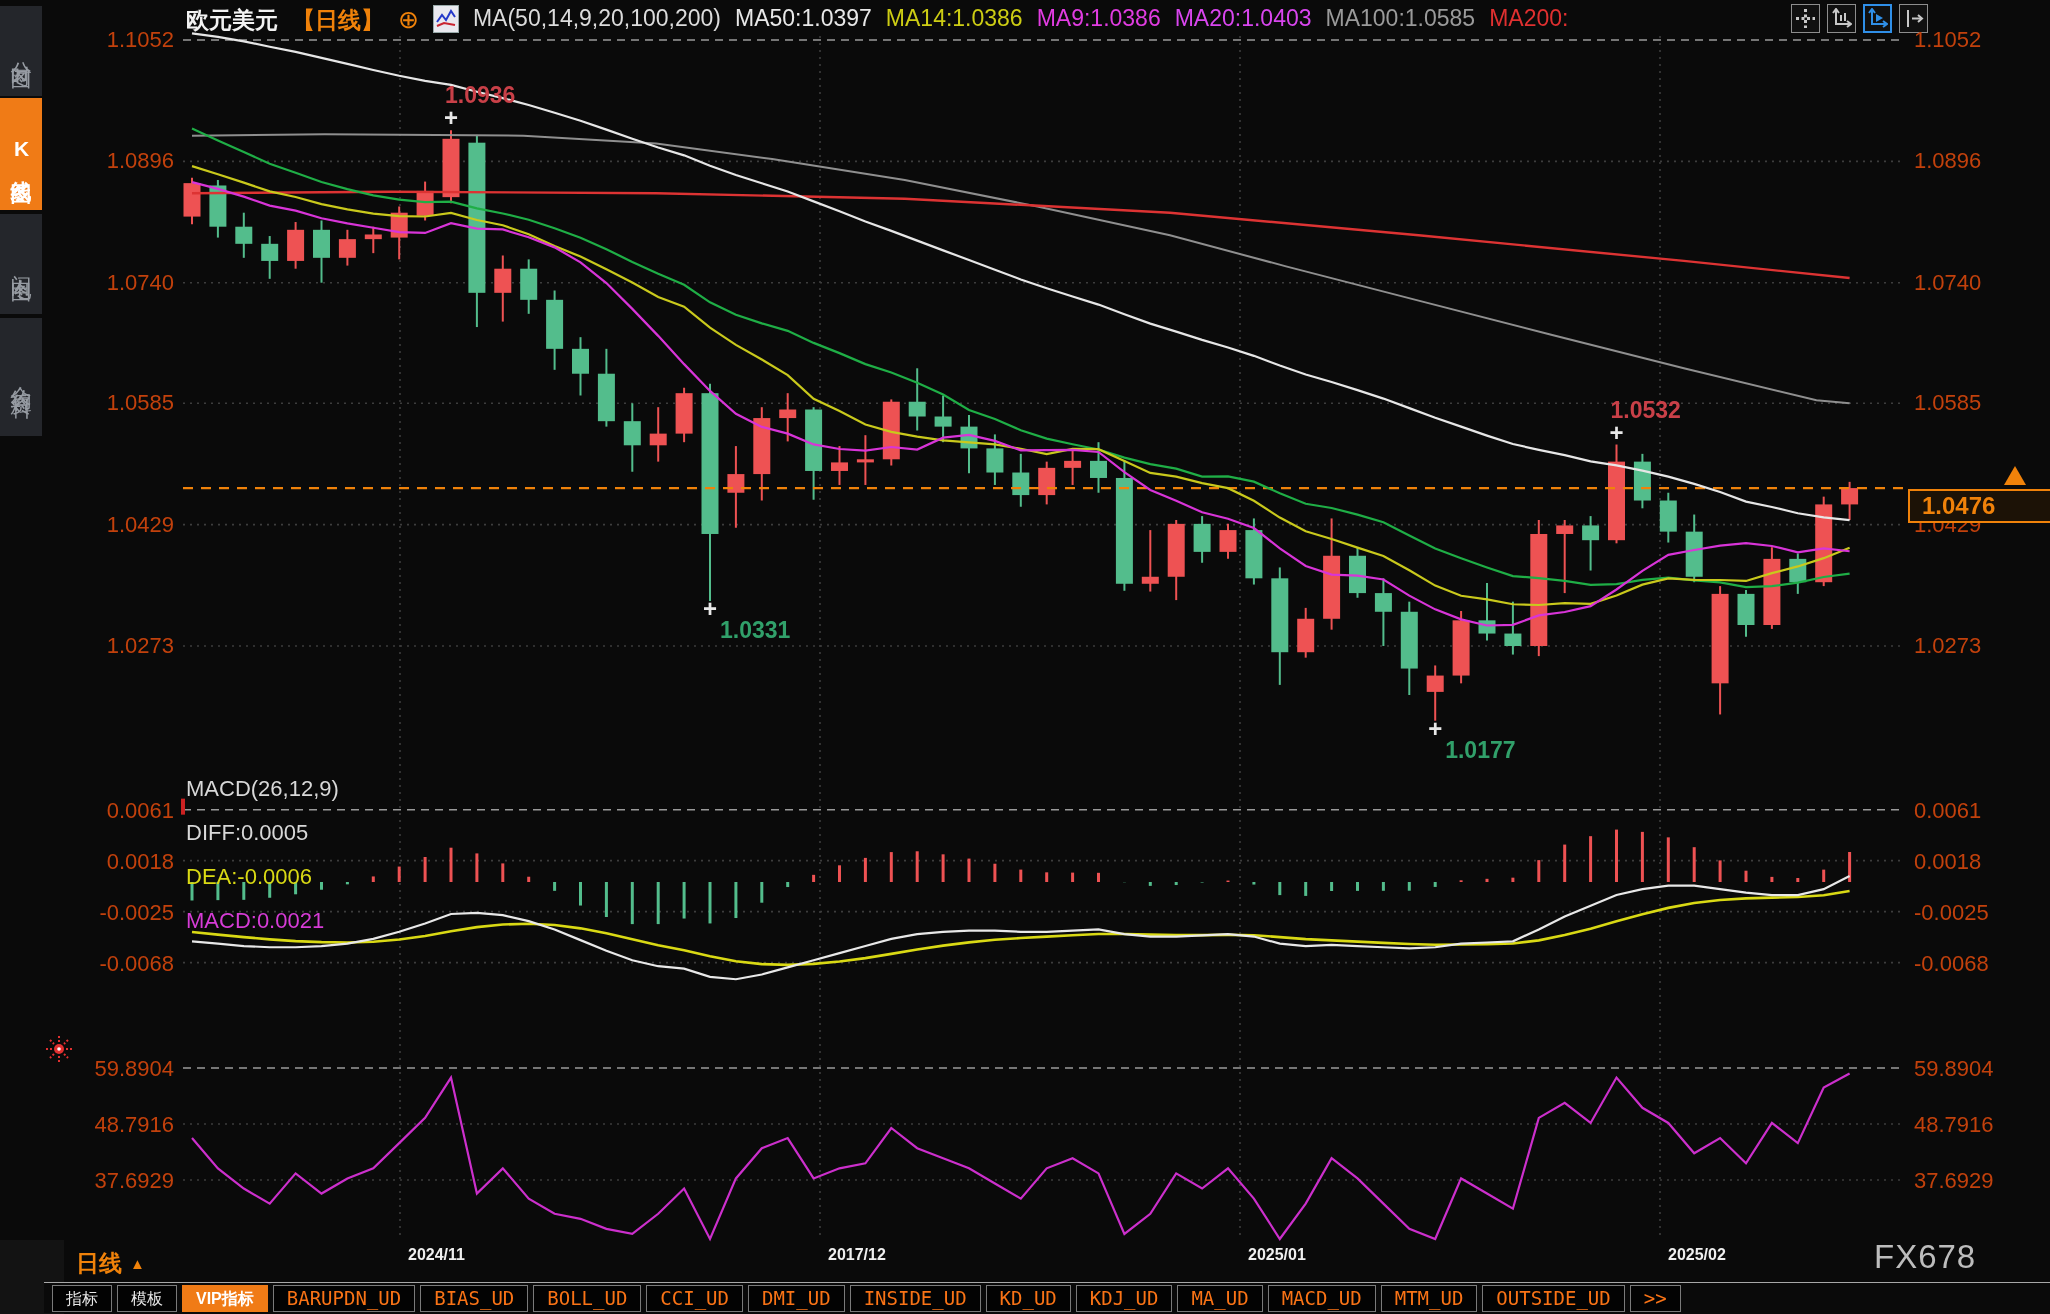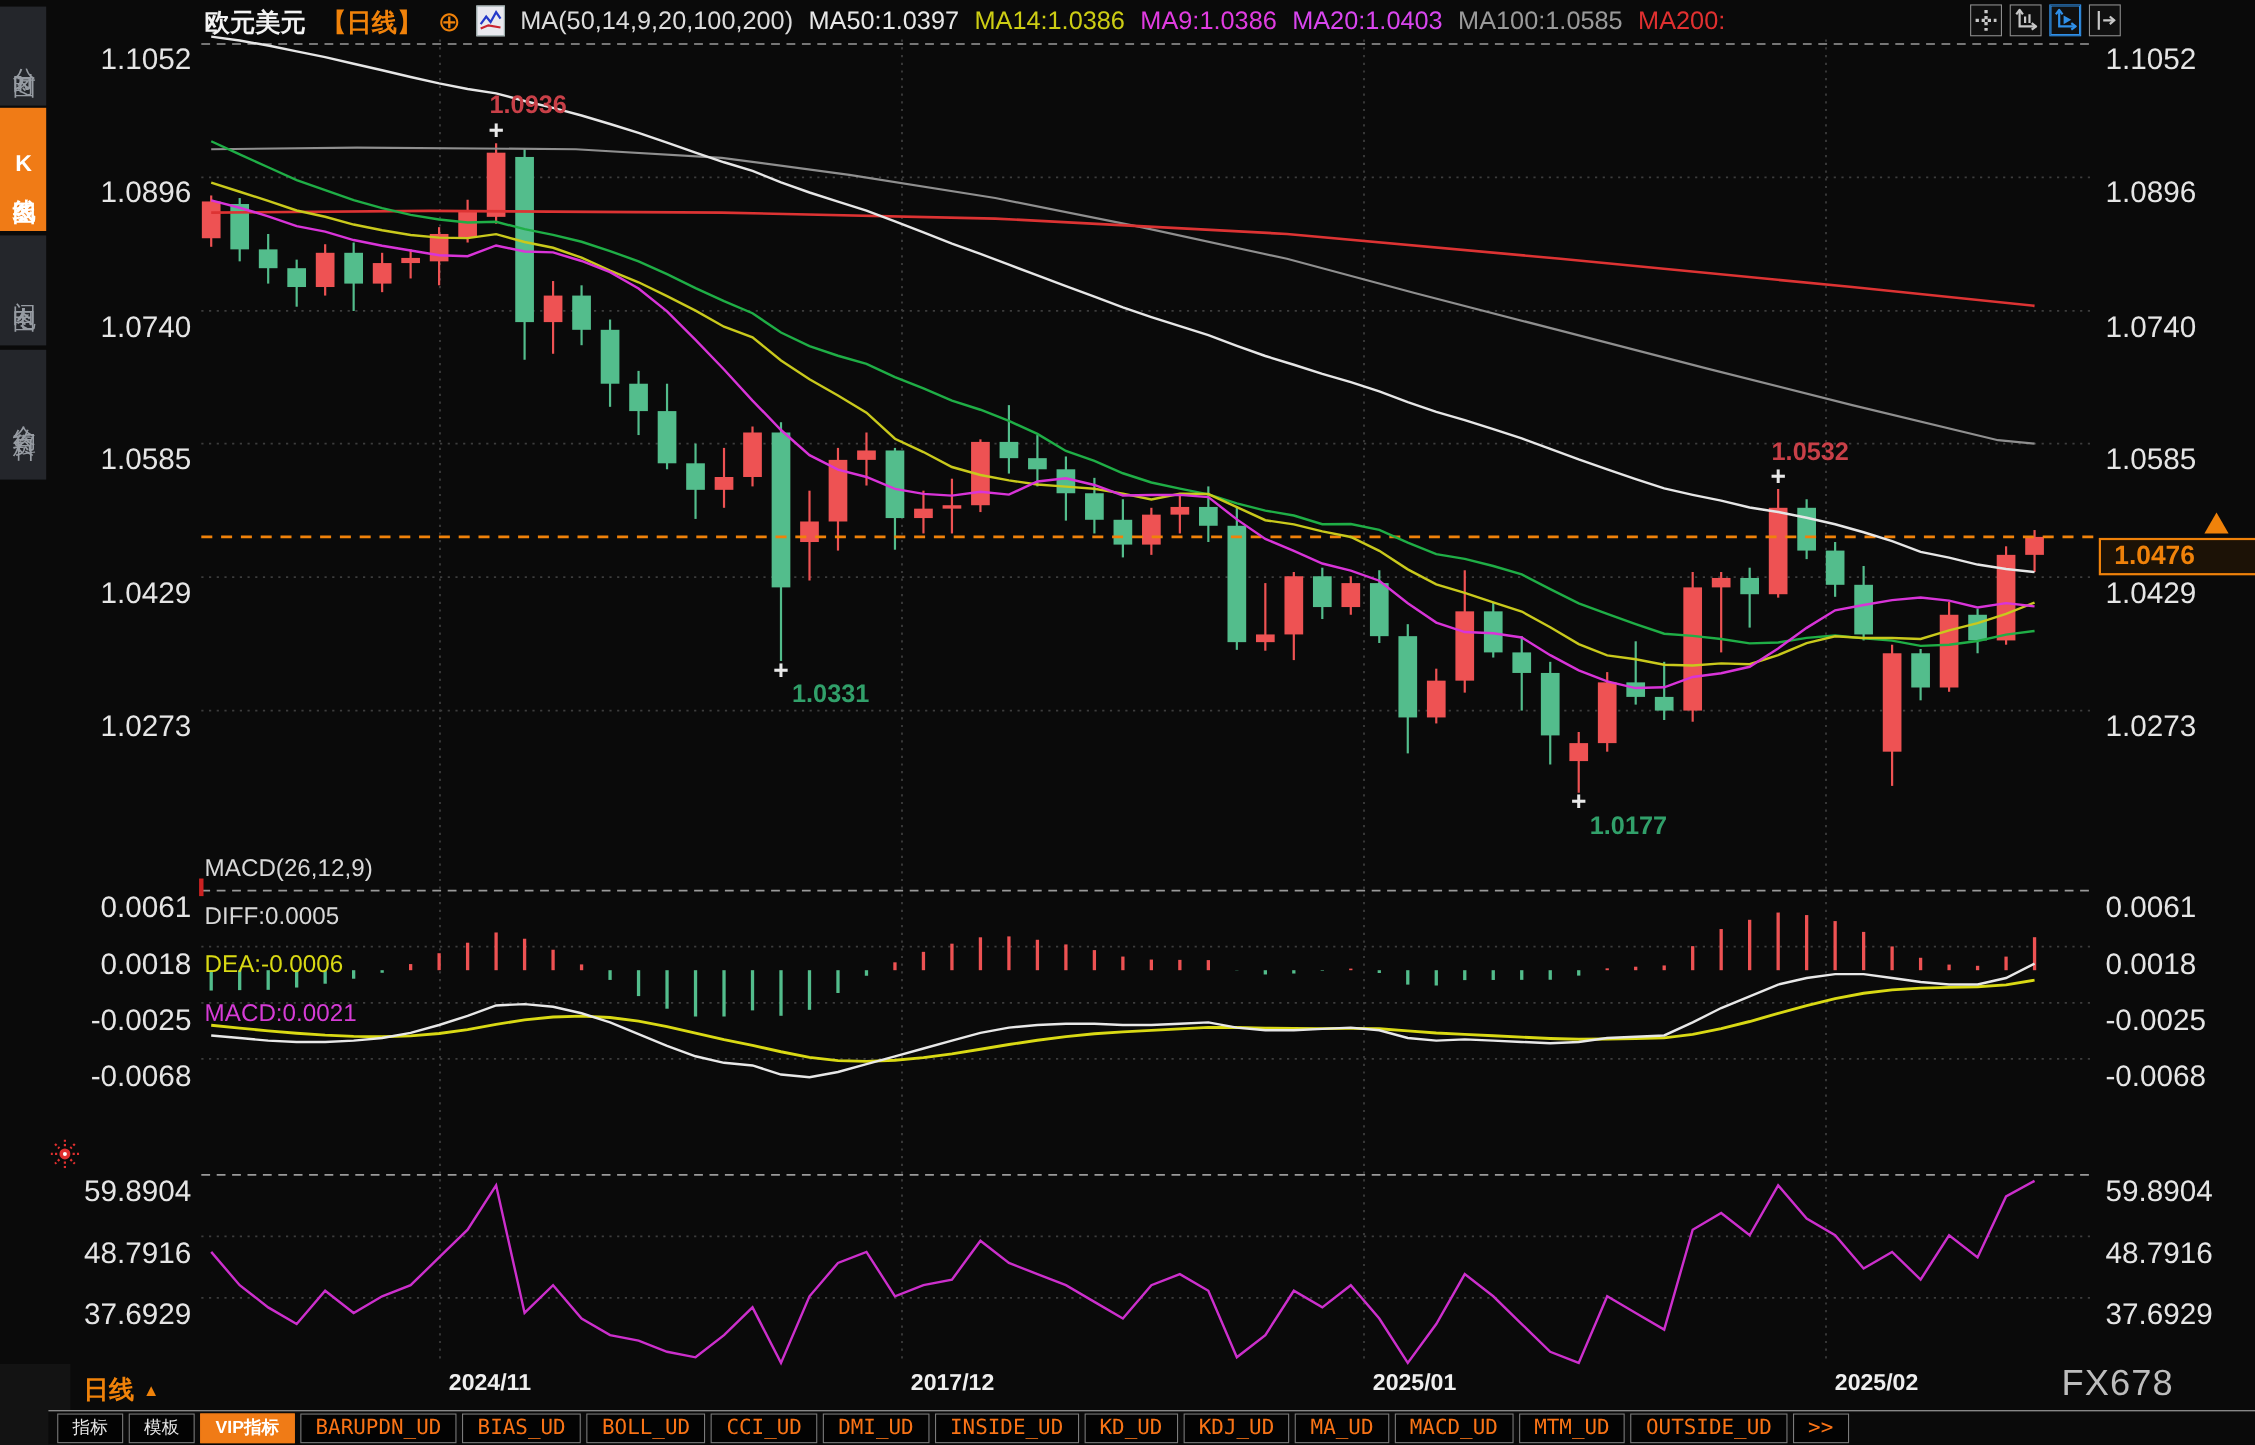--- a/index.html
+++ b/index.html
@@ -24,24 +24,24 @@
     display:inline-block;position:relative;}
   .chart-mini svg{position:absolute;left:0;top:0;}
 
   
   #toolbar{position:absolute;left:1791px;top:4px;display:flex;gap:7px;}
   .tb{width:27px;height:27px;border:1px solid #8d8d8d;background:#101010;display:flex;
       align-items:center;justify-content:center;cursor:pointer;}
   .tb.active{border-color:#2f8fe8;box-shadow:0 0 0 1px #2f8fe8 inset;}
 
   
-  .yl,.yr{position:absolute;font-size:27px;color:#e5e5e5;width:125px;white-space:nowrap;margin-top:12px;}
+  .yl,.yr{position:absolute;font-size:22px;color:#c2410c;width:125px;white-space:nowrap;}
   .yl{left:49px;text-align:right;}
   .yr{left:1914px;text-align:left;}
-  .dl{position:absolute;top:1246px;font-size:21px;font-weight:bold;color:#efefef;}
+  .dl{position:absolute;top:1246px;font-size:16px;font-weight:bold;color:#efefef;}
 
   
   .legend{position:absolute;left:186px;display:flex;gap:18px;font-size:22px;white-space:nowrap;flex-direction:column;}
 
   
   .ann{position:absolute;font-size:23px;font-weight:bold;white-space:nowrap;}
 
   
   #price-tag{position:absolute;left:1908px;top:489px;width:132px;height:30px;
     border:2px solid #f0820a;background:#1c1206;color:#f0820a;font-size:24px;

